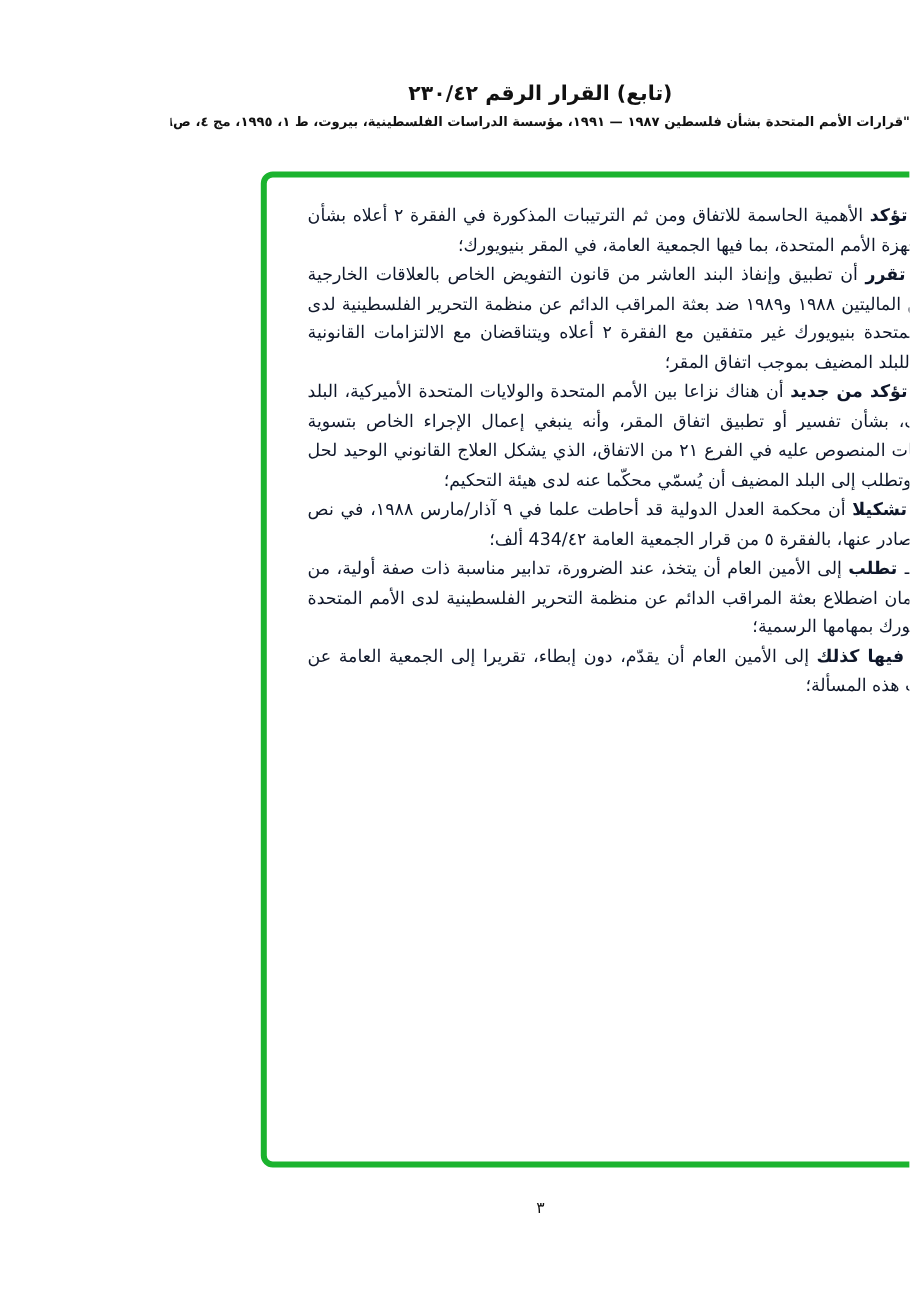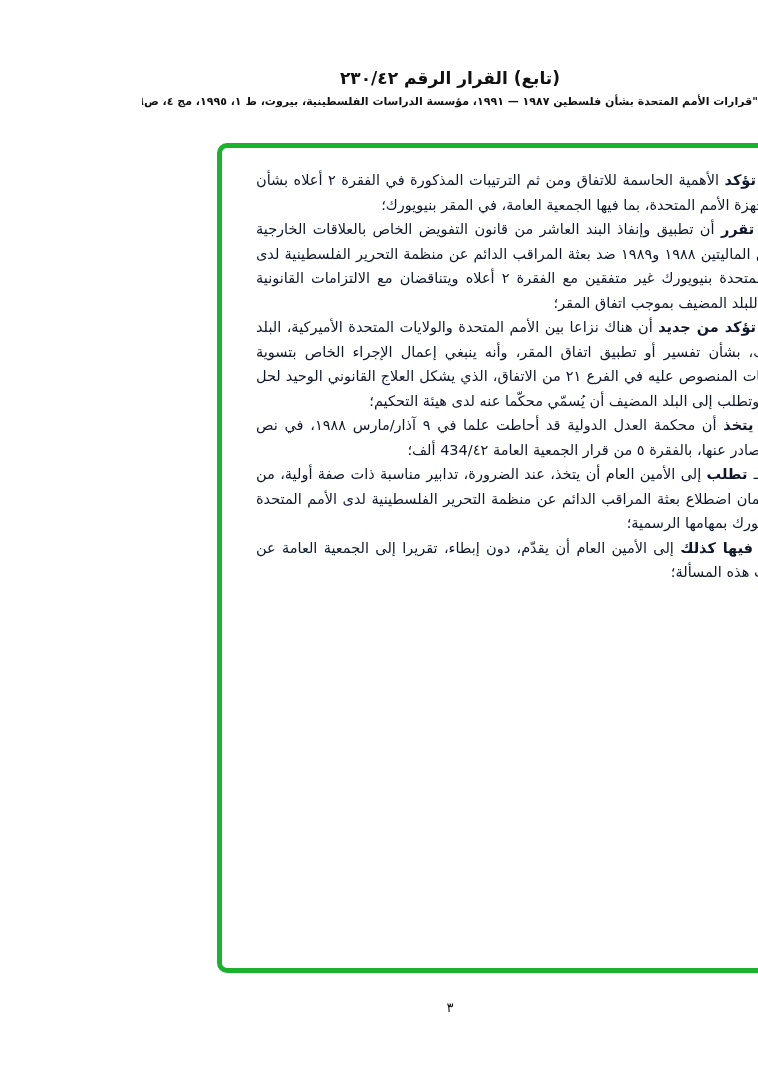--- a/index.html
+++ b/index.html
@@ -91,21 +91,21 @@
     <div class="content">
   <p class="para"><span class="num">٣</span> <span class="sep">ـ</span> <b class="lead">تؤكد</b> <span class="rest">الأهمية الحاسمة للاتفاق ومن ثم الترتيبات المذكورة في الفقرة ٢ أعلاه بشأن عمل أجهزة الأمم المتحدة، بما فيها الجمعية العامة، في المقر بنيويورك؛</span></p>
 
   <p class="para"><span class="num">٤</span> <span class="sep">ـ</span> <b class="lead">تقرر</b> <span class="rest">أن تطبيق وإنفاذ البند العاشر من قانون التفويض الخاص بالعلاقات الخارجية للسنتين الماليتين ١٩٨٨ و١٩٨٩ ضد بعثة المراقب الدائم عن منظمة التحرير الفلسطينية لدى الأمم المتحدة بنيويورك غير متفقين مع الفقرة ٢ أعلاه ويتناقضان مع الالتزامات القانونية الدولية للبلد المضيف بموجب اتفاق المقر؛</span></p>
 
   <p class="para"><span class="num">٥</span> <span class="sep">ـ</span> <b class="lead">تؤكد من جديد</b> <span class="rest">أن هناك نزاعا بين الأمم المتحدة والولايات المتحدة الأميركية، البلد المضيف، بشأن تفسير أو تطبيق اتفاق المقر، وأنه ينبغي إعمال الإجراء الخاص بتسوية المنازعات المنصوص عليه في الفرع ٢١ من الاتفاق، الذي يشكل العلاج القانوني الوحيد لحل النزاع، وتطلب إلى البلد المضيف أن يُسمّي محكّما عنه لدى هيئة التحكيم؛</span></p>
 
 
 
 
-  <p class="para"><span class="num">٩</span> <span class="sep">ـ</span> <b class="lead">يتخذ</b> <span class="rest">أن محكمة العدل الدولية قد أحاطت علما في ٩ آذار/مارس ١٩٨٨، في نص الأمر الصادر عنها، بالفقرة ٥ من قرار الجمعية العامة 434/٤٢ ألف؛</span></p>
+  <p class="para"><span class="num">٩</span> <span class="sep">ـ</span> <b class="lead">تشكيلا</b> <span class="rest">أن محكمة العدل الدولية قد أحاطت علما في ٩ آذار/مارس ١٩٨٨، في نص الأمر الصادر عنها، بالفقرة ٥ من قرار الجمعية العامة 434/٤٢ ألف؛</span></p>
 
   <p class="para"><span class="num">١٠</span> <span class="sep">ـ</span> <b class="lead">تطلب</b> <span class="rest">إلى الأمين العام أن يتخذ، عند الضرورة، تدابير مناسبة ذات صفة أولية، من أجل ضمان اضطلاع بعثة المراقب الدائم عن منظمة التحرير الفلسطينية لدى الأمم المتحدة في نيويورك بمهامها الرسمية؛</span></p>
 
   <p class="para"><span class="num">9</span> <span class="sep">ـ</span> <b class="lead">فيها كذلك</b> <span class="rest">إلى الأمين العام أن يقدّم، دون إبطاء، تقريرا إلى الجمعية العامة عن تطورات هذه المسألة؛</span></p>
 </div>
   </div>
 
   <div class="footer">
     <span>٣</span>
   </div>

